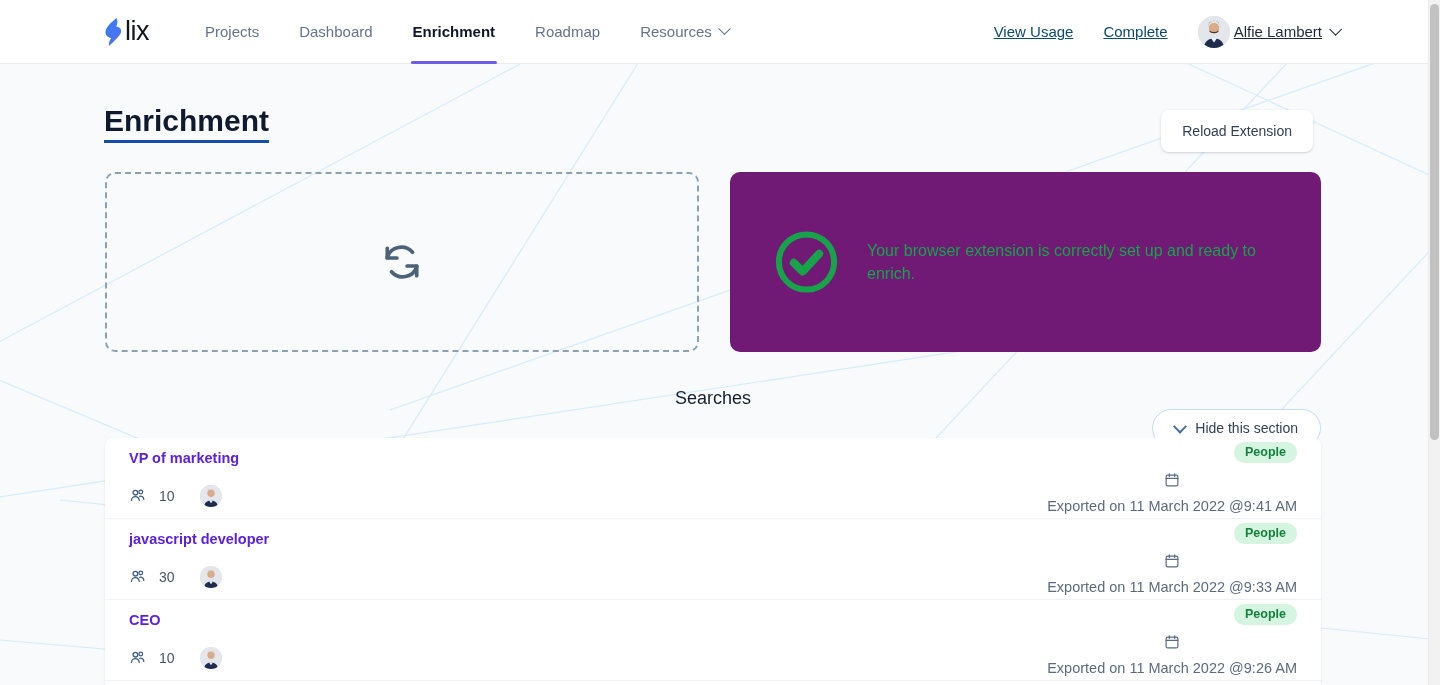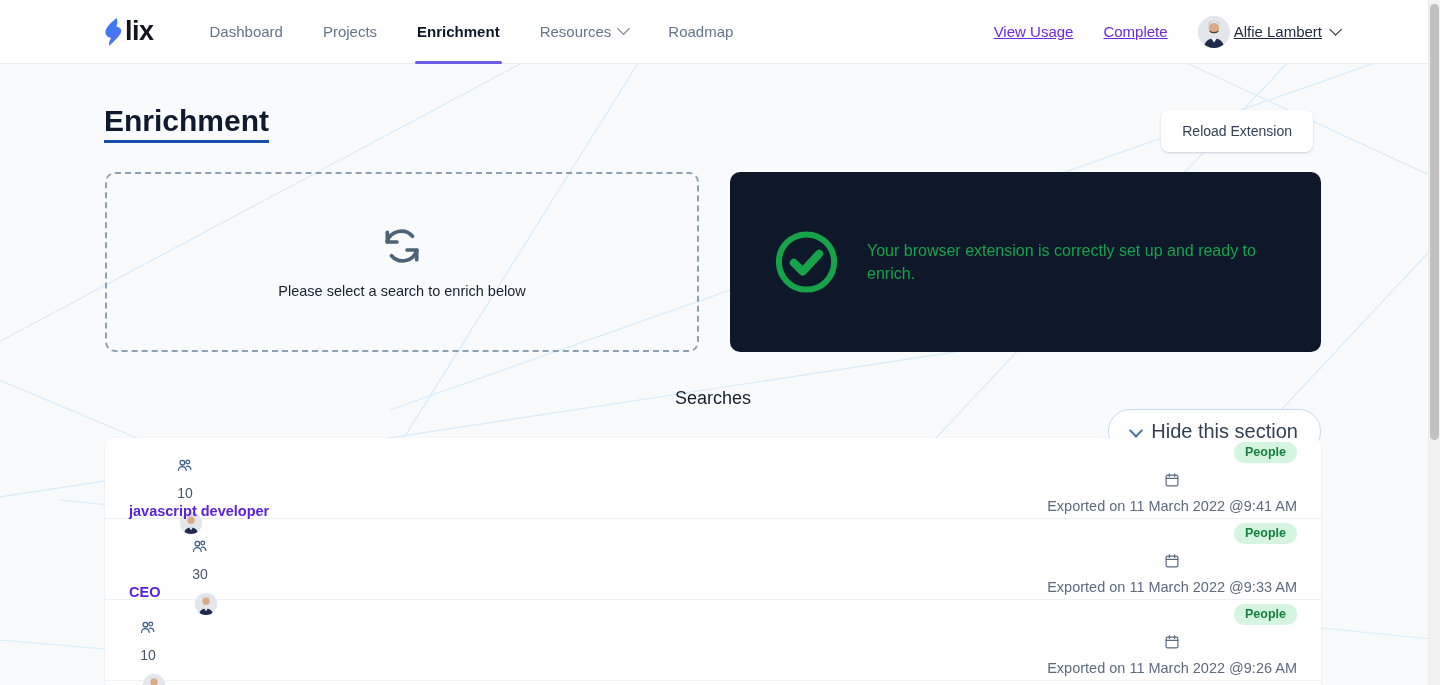--- a/index.html
+++ b/index.html
@@ -46,21 +46,21 @@
   .logo-wrap {
     display: flex;
     align-items: center;
     margin-left: 104px;
     margin-right: 36px;
     height: 34px;
   }
   .logo-bolt { display: block; }
   .logo-text {
     font-size: 27px;
-    font-weight: 700;
+    font-weight: 400;
     color: #14161f;
     letter-spacing: -0.5px;
     margin-left: 2px;
     line-height: 1;
   }
 
   .nav-links {
     display: flex;
     align-items: center;
     height: 64px;
@@ -100,21 +100,21 @@
 
   .nav-right {
     margin-left: auto;
     margin-right: 90px;
     display: flex;
     align-items: center;
     gap: 30px;
   }
   .nav-link-underline {
     font-size: 15px;
-    color: #6d28d9;
+    color: #0c4a6e;
     text-decoration: underline;
     cursor: pointer;
     white-space: nowrap;
   }
   .user-chip {
     display: flex;
     align-items: center;
     gap: 4px;
     cursor: pointer;
   }
@@ -202,21 +202,21 @@
     gap: 16px;
     cursor: pointer;
   }
   .dropzone-text {
     font-size: 14.5px;
     color: #16202f;
   }
 
   .success-box {
     flex: 1;
-    background: #0f172a;
+    background: #701a75;
     border-radius: 10px;
     display: flex;
     align-items: center;
     gap: 26px;
     padding: 0 34px 0 42px;
   }
   .success-text {
     font-size: 16px;
     line-height: 1.45;
     color: #16a34a;
@@ -239,21 +239,21 @@
   }
   .hide-section-btn {
     margin-left: auto;
     display: flex;
     align-items: center;
     gap: 10px;
     background: #ffffff;
     border: 1px solid #c5dcf3;
     border-radius: 22px;
     padding: 10px 22px;
-    font-size: 20px;
+    font-size: 14px;
     font-family: inherit;
     color: #334155;
     cursor: pointer;
     white-space: nowrap;
   }
   .chev-down {
     width: 10px; height: 10px;
     border-right: 2px solid #4a6fa5;
     border-bottom: 2px solid #4a6fa5;
     transform: rotate(45deg) translate(-1px,-1px);
@@ -279,21 +279,20 @@
   .row-left { display: flex; flex-direction: column; gap: 19px; }
   .row-name {
     font-size: 14.5px;
     font-weight: 600;
     color: #5b21e0;
   }
   .row-meta {
     display: flex;
     align-items: center;
     gap: 11px;
-    flex-direction: column;
   }
   .row-count {
     font-size: 14px;
     color: #475569;
     margin-left: 2px;
   }
   .mini-avatar {
     width: 22px; height: 22px;
     border-radius: 50%;
     overflow: hidden;
@@ -377,34 +376,34 @@
             <stop offset="100%" stop-color="#5b6ef5"></stop>
           </linearGradient>
         </defs>
         <path d="M12.5 1 C7 5.5 2 10 1.5 14.5 C1.1 18.2 4 20.5 7.2 21 C5.4 23.5 4.5 26.5 5.2 29 C9.5 24.5 15 20 16.8 16 C18.3 12.7 15.6 10 12.2 9.6 C13.6 7 13.9 3.6 12.5 1 Z" fill="url(#boltg)"></path>
       </svg>
       <span class="logo-text">lix</span>
     </div>
 
     <div class="nav-links">
       <div class="nav-item">
+        <span>Projects</span>
+      </div>
+      <div class="nav-item">
         <span>Dashboard</span>
-      </div>
-      <div class="nav-item">
-        <span>Projects</span>
       </div>
       <div class="nav-item active">
         <span>Enrichment</span>
+      </div>
+      <div class="nav-item">
+        <span>Roadmap</span>
       </div>
       <div class="nav-item">
         <span>Resources</span>
         <span class="nav-caret"></span>
-      </div>
-      <div class="nav-item">
-        <span>Roadmap</span>
       </div>
     </div>
 
     <div class="nav-right">
       <span class="nav-link-underline">View Usage</span>
       <span class="nav-link-underline">Complete</span>
 
       <div class="user-chip">
         <span class="avatar">
           <svg width="32" height="32" viewBox="0 0 32 32">
@@ -431,21 +430,20 @@
 
     <div class="panels">
 
       <div class="dropzone">
         <svg width="42" height="42" viewBox="0 0 24 24" fill="none" stroke="#4b6277" stroke-width="2.1" stroke-linecap="round" stroke-linejoin="round">
           <path d="M3.5 9.5 A8.5 8.5 0 0 1 18 6.4"></path>
           <path d="M20.5 14.5 A8.5 8.5 0 0 1 6 17.6"></path>
           <polyline points="3.6,4.2 3.6,9.7 9.1,9.7"></polyline>
           <polyline points="20.4,19.8 20.4,14.3 14.9,14.3"></polyline>
         </svg>
-        <span class="dropzone-text">Please select a search to enrich below</span>
       </div>
 
       <div class="success-box">
         <svg width="72" height="72" viewBox="0 0 24 24" fill="none" stroke="#16a34a" stroke-width="2.1" stroke-linecap="round" stroke-linejoin="round">
           <circle cx="12" cy="12" r="9.6"></circle>
           <polyline points="7.6,12.3 10.7,15.3 16.4,9.1" stroke-width="2.8"></polyline>
         </svg>
         <span class="success-text">Your browser extension is correctly set up and ready to enrich.</span>
       </div>
     </div>

